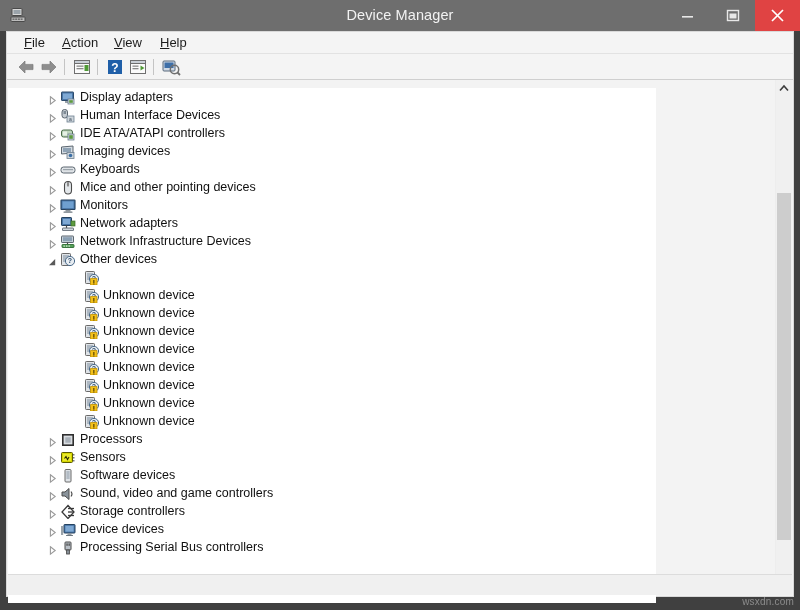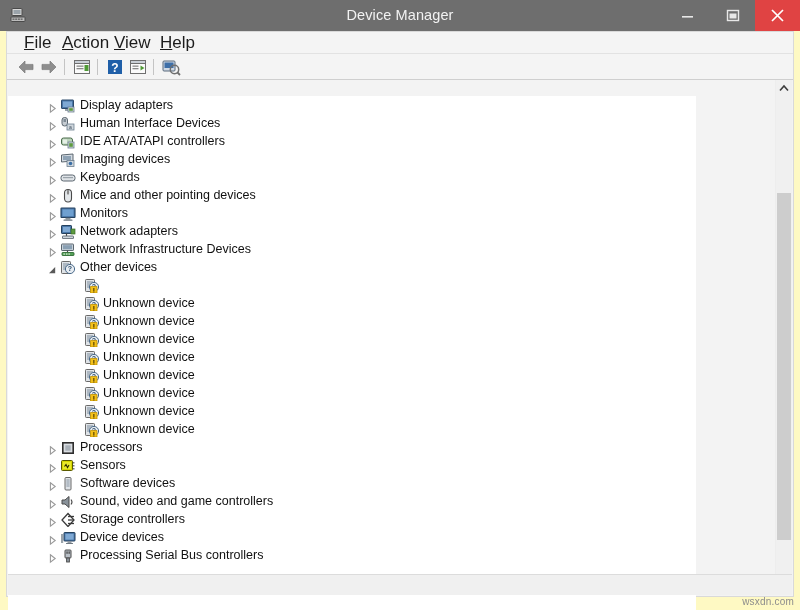--- a/index.html
+++ b/index.html
@@ -12,21 +12,21 @@
     height: 610px;
     font-family: "Liberation Sans", sans-serif;
     overflow: hidden;
   }
 
   
   #window {
     position: absolute;
     left: 0; top: 0;
     width: 800px; height: 610px;
-    background: #fef9c3;
+    background: #404040;
     box-sizing: border-box;
     text-decoration: underline;
   }
 
   
   #titlebar {
     position: absolute;
     left: 0; top: 0;
     width: 800px; height: 31px;
     background: #6e6e6e;
@@ -82,21 +82,21 @@
     width: 786px; height: 22px;
     background: #f4f4f4;
     border-bottom: 1px solid #e2e2e2;
     box-sizing: border-box;
   }
   .menu-item {
     position: absolute;
     top: 2px;
     height: 18px;
     line-height: 18px;
-    font-size: 17px;
+    font-size: 13px;
     color: #1c1c1c;
     padding: 0 7px;
     white-space: nowrap;
     cursor: default;
   }
   .menu-item .ak { text-decoration: underline; }
 
   
   #toolbar {
     position: absolute;
@@ -115,25 +115,24 @@
   .tb-sep {
     position: absolute;
     top: 5px;
     width: 1px; height: 16px;
     background: #c4c4c4;
   }
 
   
   #treepane {
     position: absolute;
-    left: 1px; top: 64px;
+    left: 1px; top: 56px;
     width: 648px; height: 515px;
     background: #ffffff;
     overflow: hidden;
-    padding-left: 40px;
   }
   #treelist {
     position: absolute;
     left: 0; top: 0;
     width: 765px;
   }
   .row {
     position: relative;
     height: 18px;
     white-space: nowrap;

